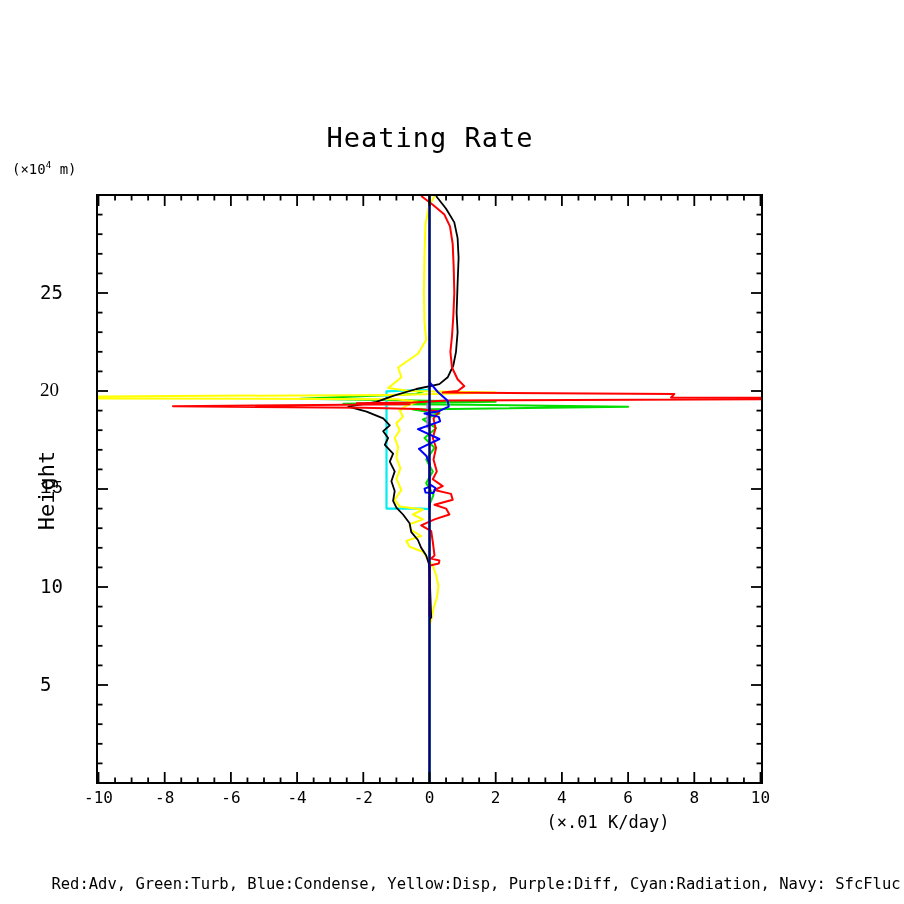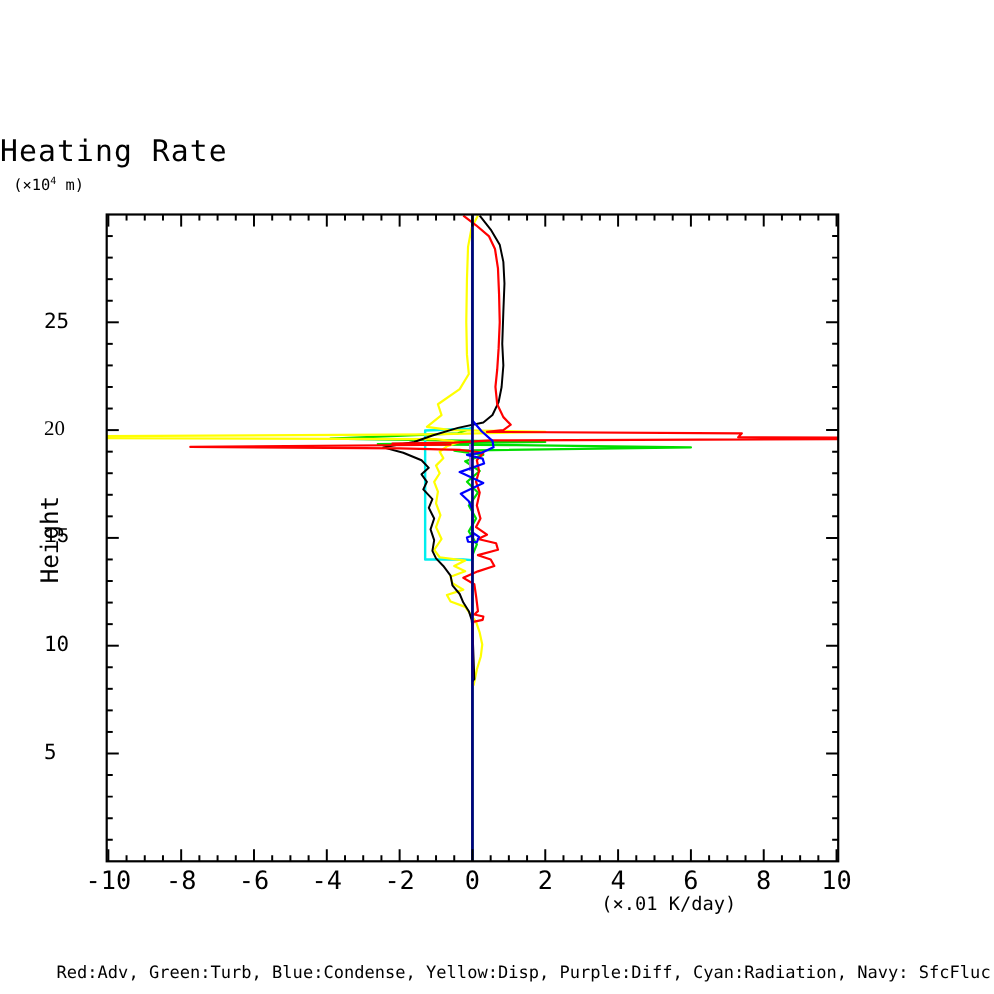--- a/index.html
+++ b/index.html
@@ -1,27 +1,27 @@
 <!DOCTYPE html>
 <html><head>
 <meta charset="utf-8">
 <style>
   html,body{margin:0;padding:0;background:#ffffff;}
   body{width:904px;height:904px;position:relative;overflow:hidden;
        font-family:"DejaVu Sans Mono","Liberation Mono",monospace;color:#000;}
   .abs{position:absolute;}
-  .title{left:0;top:122px;width:860px;text-align:left;font-size:27px;letter-spacing:1px;}
+  .title{left:0;top:122px;width:860px;text-align:center;font-size:27px;letter-spacing:1px;}
   .y-unit{left:12px;top:160px;font-size:14px;}
   .y-unit sup{font-size:0.65em;}
   .x-unit{left:430px;top:812px;width:356px;text-align:center;font-size:17px;}
   .ylabel{left:-34px;top:478px;width:160px;text-align:center;font-size:22px;
           transform:rotate(-90deg);transform-origin:center;}
   .legend{left:0;top:875px;width:904px;text-align:center;font-size:15.5px;white-space:nowrap;margin-left:24px;}
   #plot-svg{left:0;top:0;}
-  .x-tick-label{position:absolute;width:60px;text-align:center;font-size:23px;}
+  .x-tick-label{position:absolute;width:60px;text-align:center;font-size:16px;}
   .y-tick-label{position:absolute;width:50px;text-align:left;font-size:19px;}
 </style>
 </head>
 <body>
 
 <div class="abs title">Heating Rate</div>
 
 <div class="abs y-unit"><span>(×10</span><sup>4</sup><span> m)</span></div>
 
 <div class="abs ylabel">Height</div>

